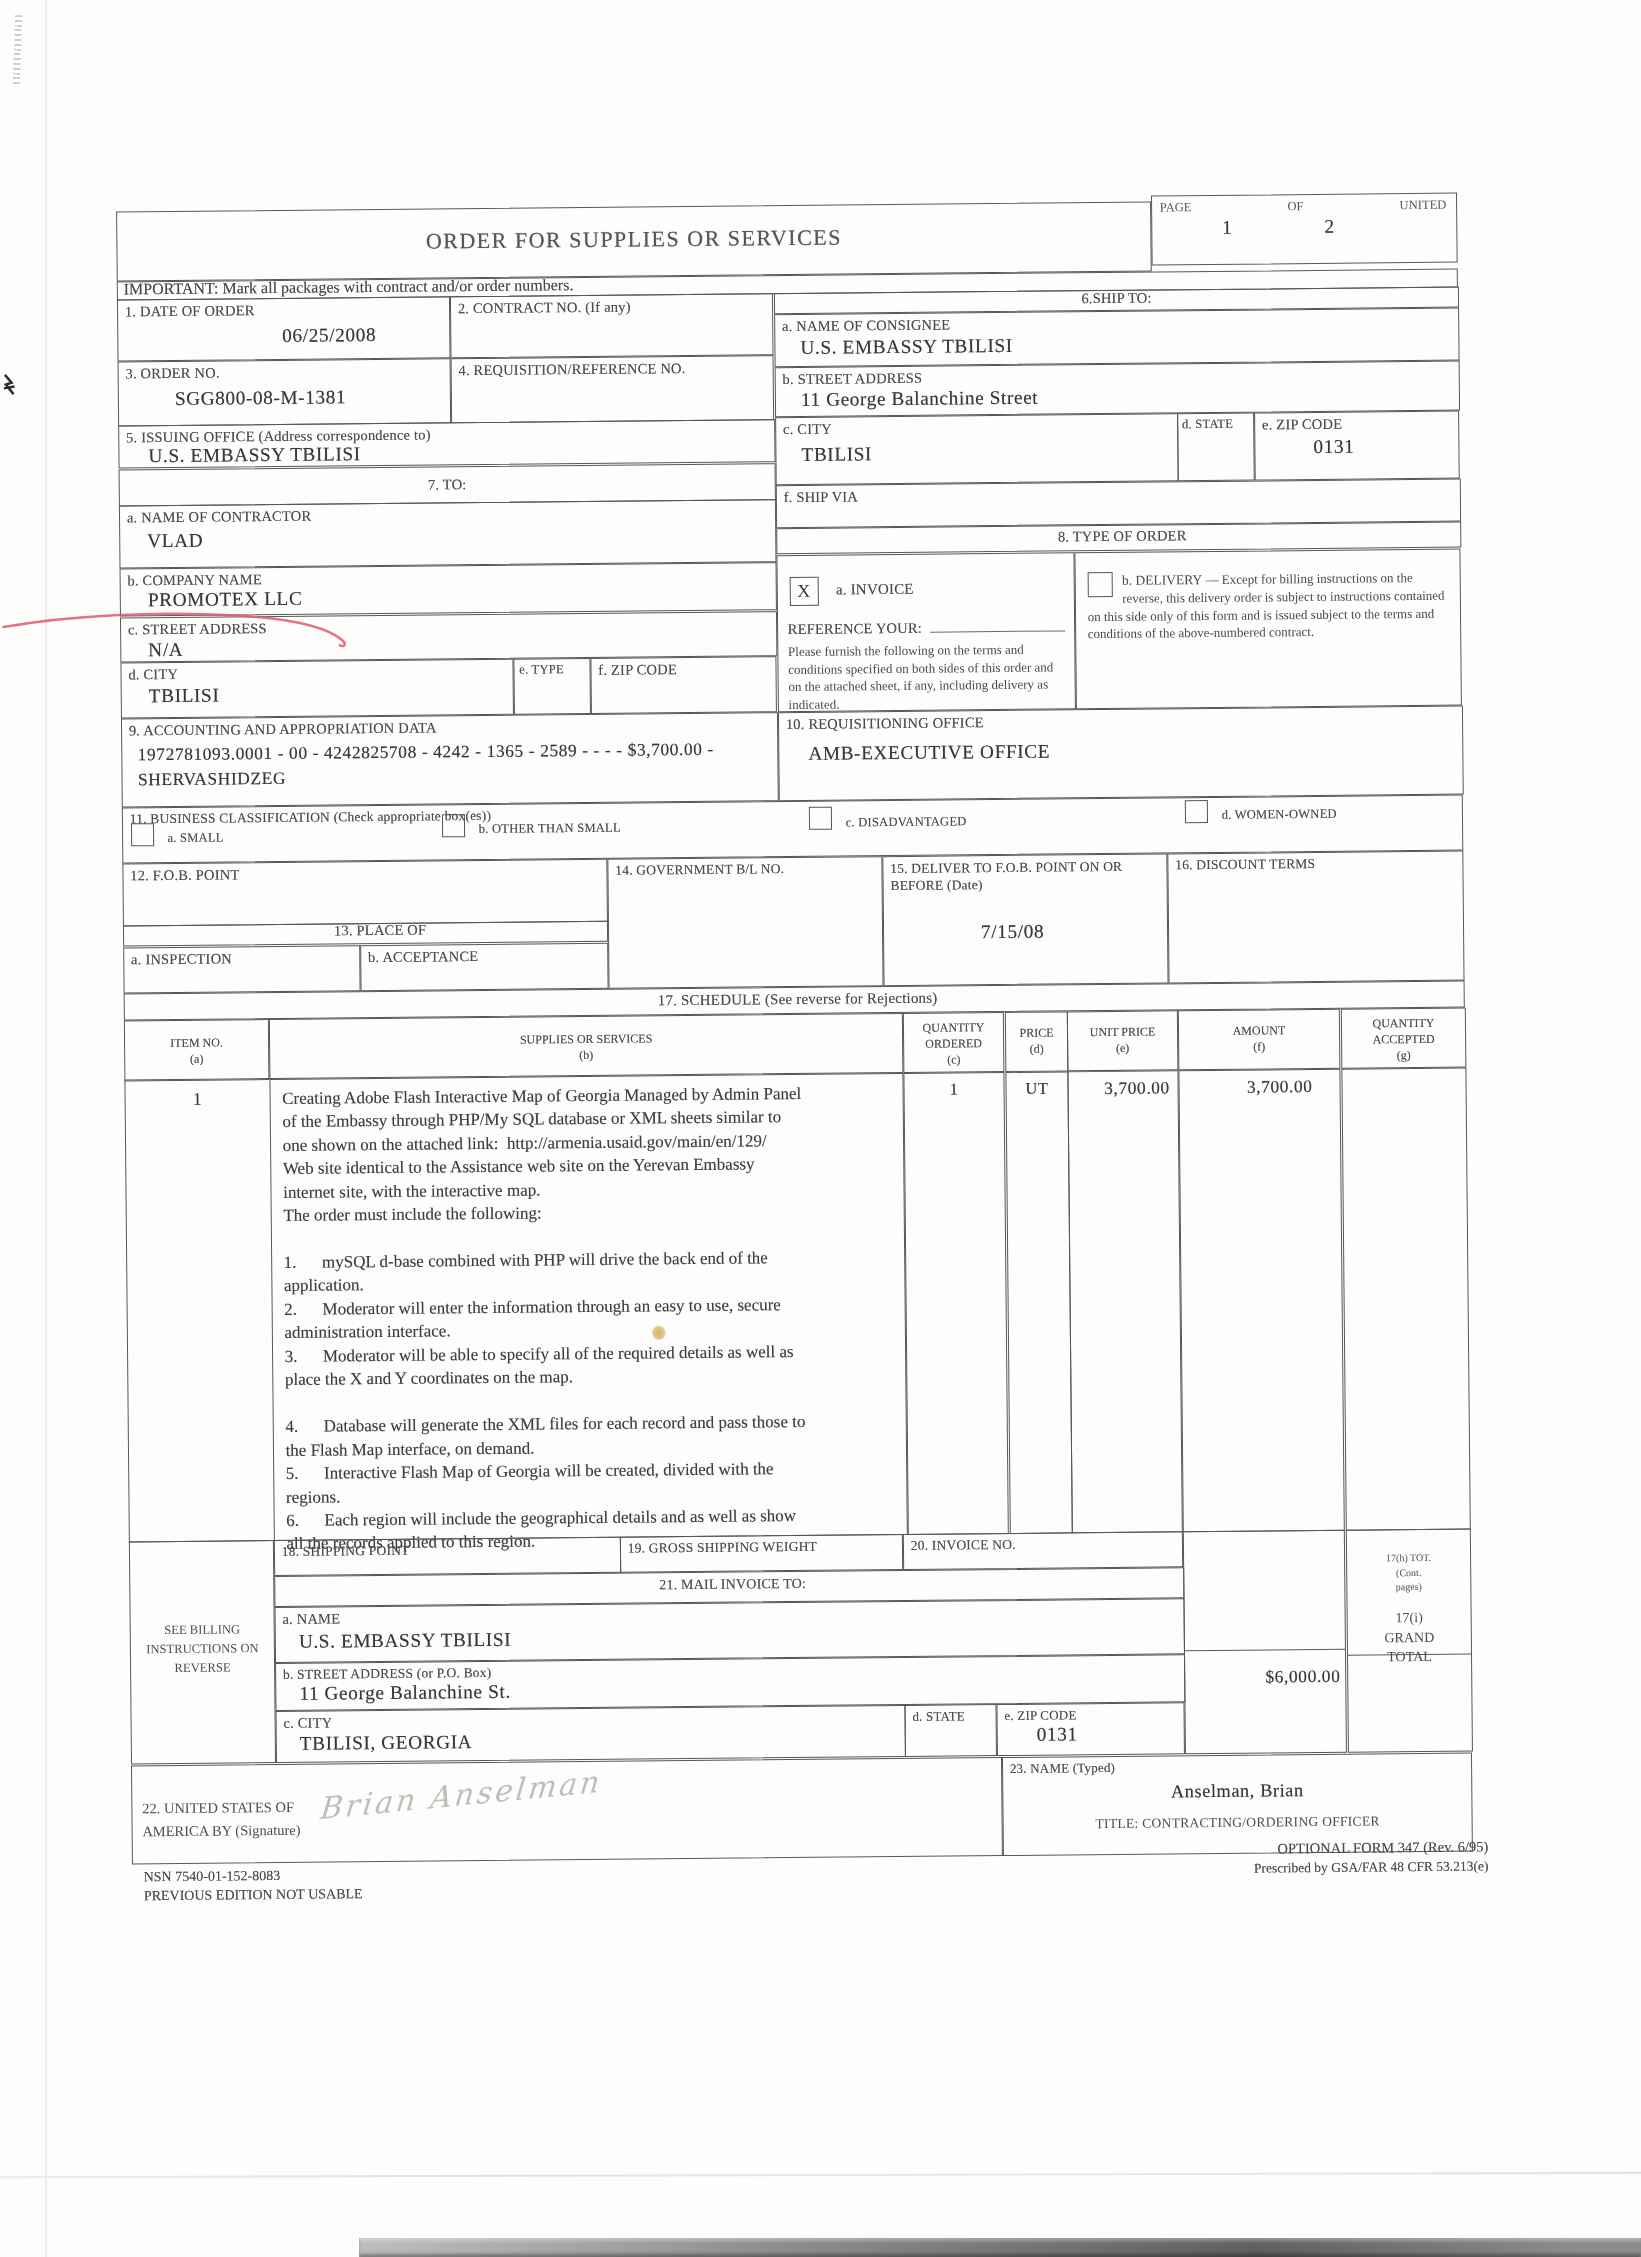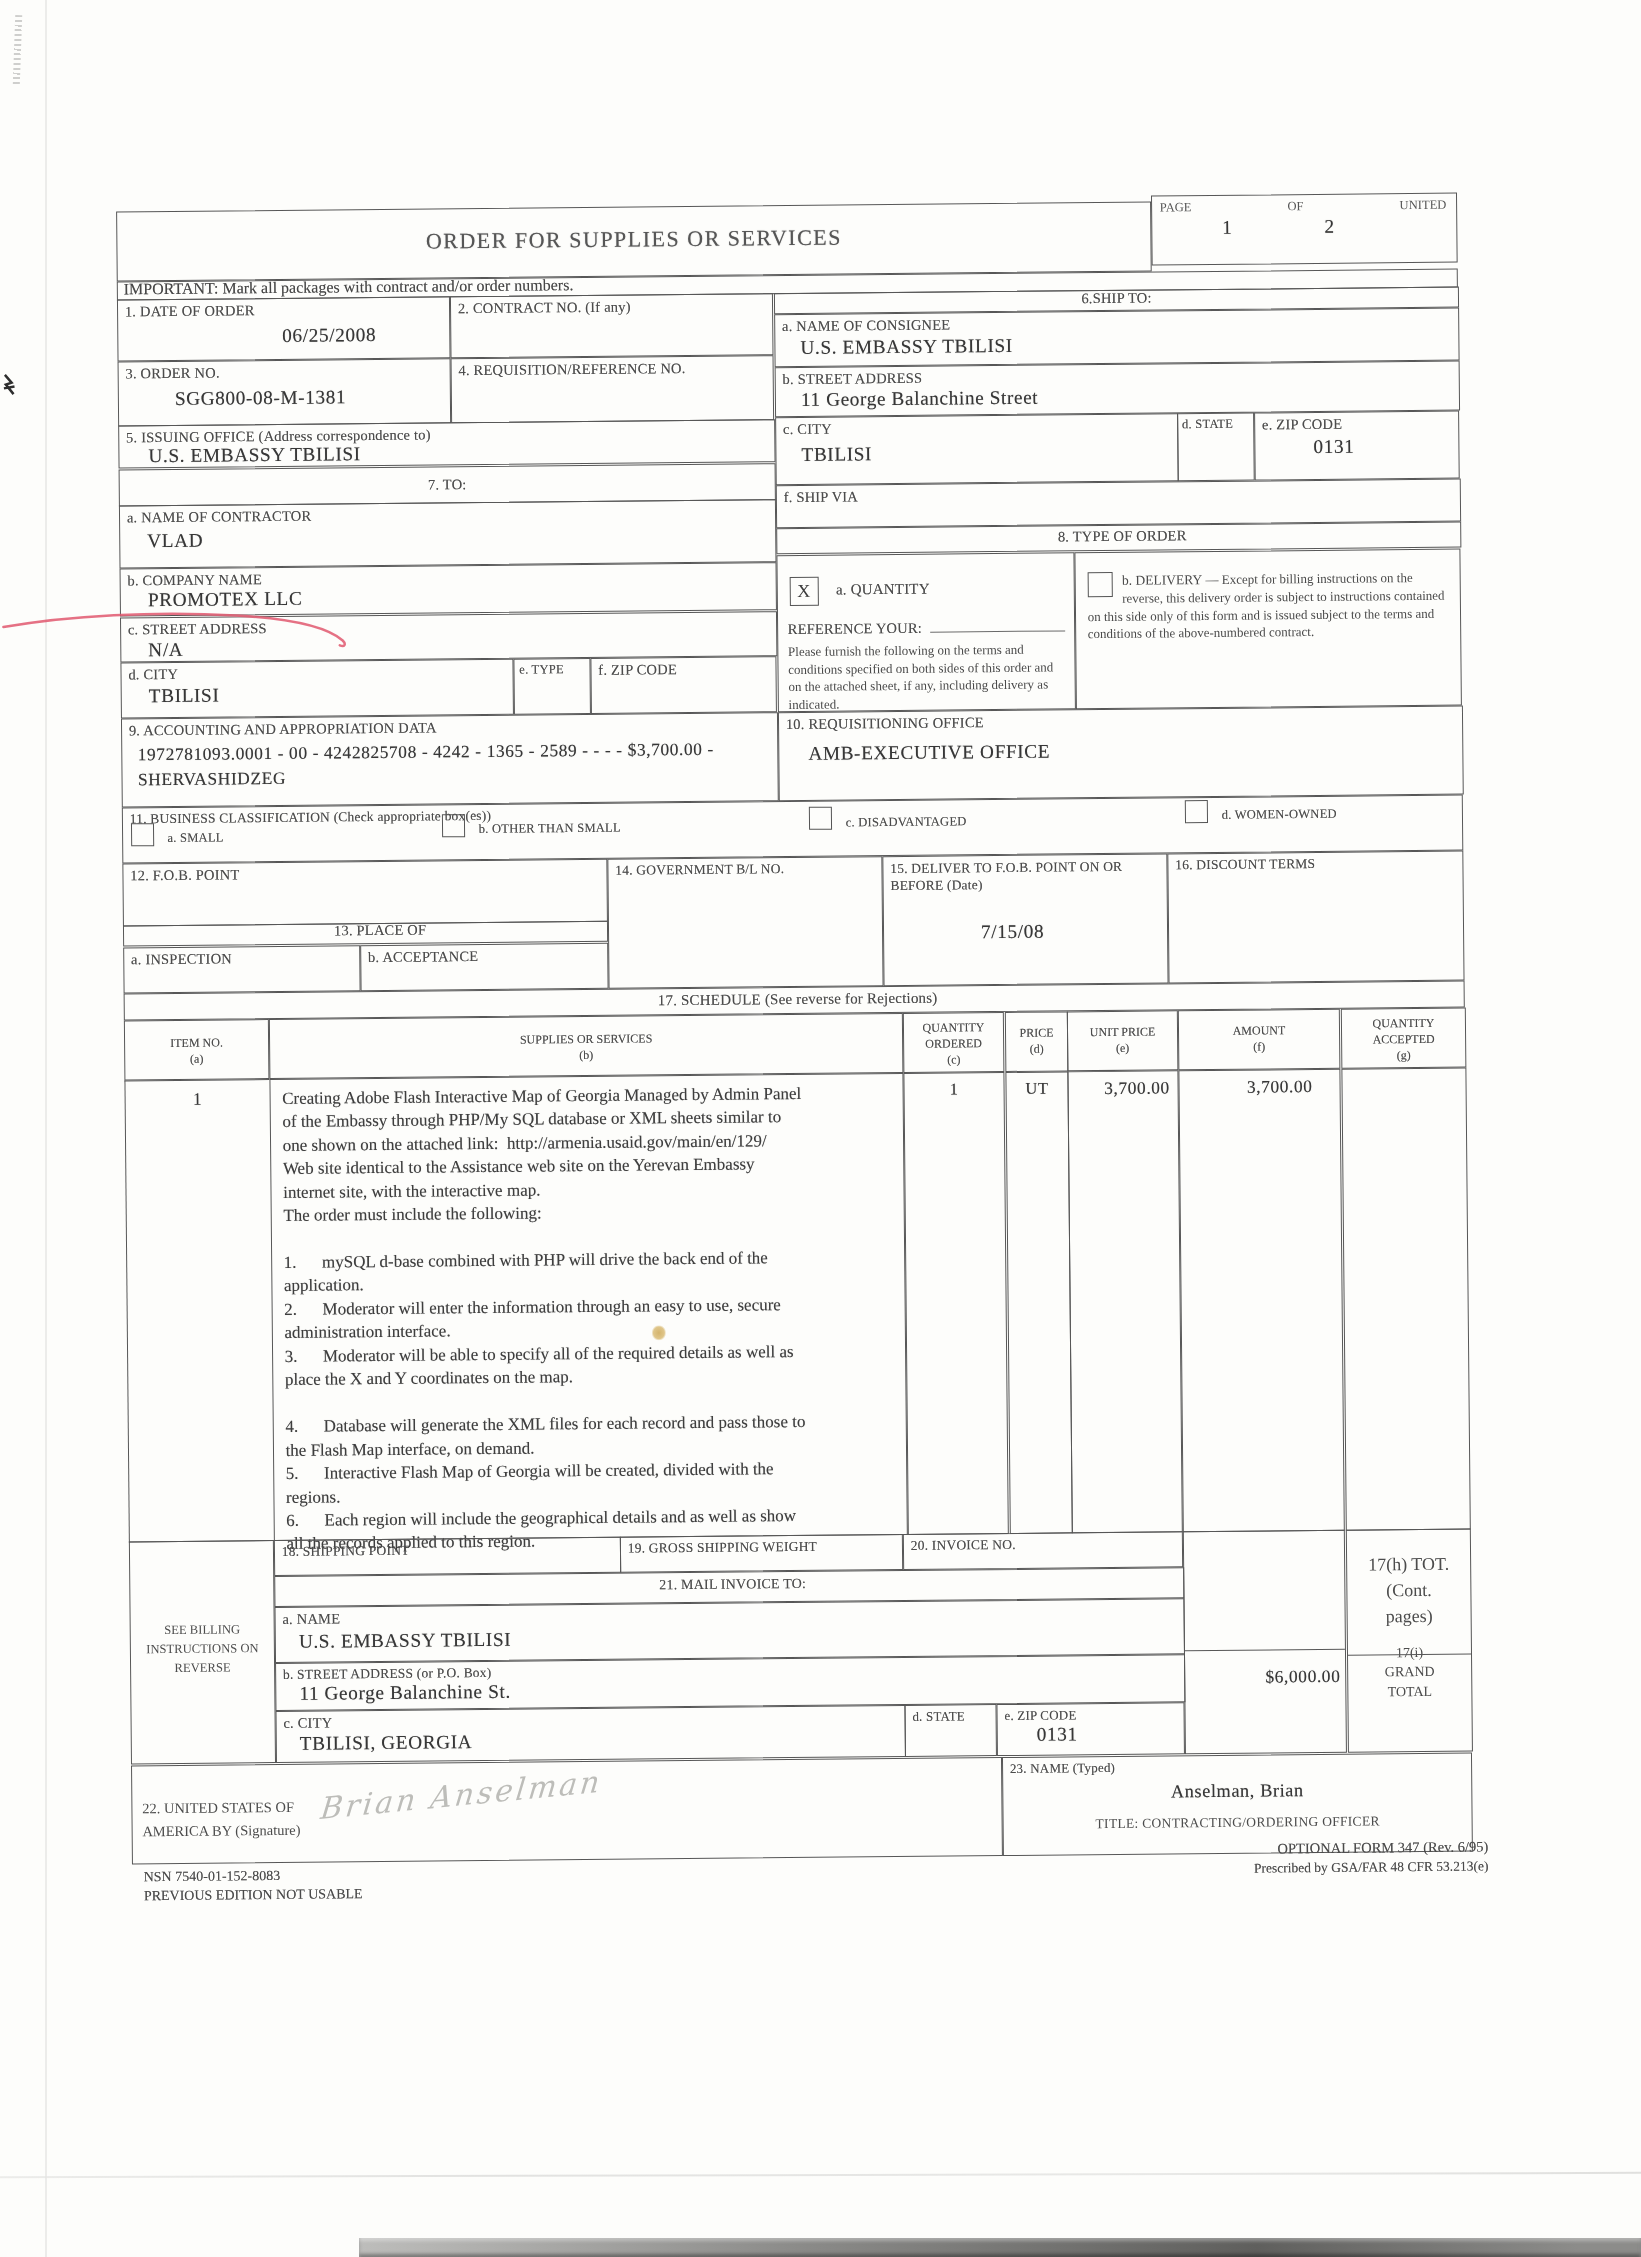--- a/index.html
+++ b/index.html
@@ -124,21 +124,21 @@
     <div class="c" style="left:0;top:357px;width:657px;height:48px;">
       <div class="lbl">b. COMPANY NAME</div>
       <div class="val" style="margin:0 0 0 27px;">PROMOTEX LLC</div>
     </div>
 
     <div class="c" style="left:657px;top:350px;width:298px;height:157px;">
       <div style="padding:21px 0 0 11.6px;">
         <span class="chk" style="width:29px;height:29px;line-height:27px;">
           <span>X</span>
         </span>
-        <span class="lbl" style="display:inline;padding-left:13.5px;font-size:15px;">a. QUANTITY</span>
+        <span class="lbl" style="display:inline;padding-left:13.5px;font-size:15px;">a. INVOICE</span>
       </div>
       <div style="padding:13.5px 0 0 9.7px;">
         <span class="lbl" style="display:inline;padding:0;font-size:14.5px;">REFERENCE YOUR:</span><span class="uline"></span>
       </div>
       <div class="ptext">Please furnish the following on the terms and conditions specified on both sides of this order and on the attached sheet, if any, including delivery as indicated.</div>
     </div>
 
     <div class="c" style="left:955px;top:350px;width:386px;height:157px;">
       <div style="padding:19.3px 5.8px 0 11.6px;">
         <span class="chk" style="float:left;margin-right:9.7px;"></span>
@@ -323,21 +323,21 @@
     <div class="c" style="left:866px;top:1501px;width:188px;height:52px;">
       <div class="lbl sm" style="font-size:13px;">e. ZIP CODE</div>
       <div class="val" style="margin:0 0 0 39px;">0131</div>
     </div>
 
     <div class="c" style="left:1054px;top:1330px;width:162px;height:223px;">
       <div class="hline" style="top:118px;"></div>
       <div class="val" style="position:absolute;top:135px;right:4.8px;font-size:17.4px;">$6,000.00</div>
     </div>
     <div class="c" style="left:1217px;top:1330px;width:125px;height:223px;">
-      <div class="pre ctr" style="font-size:18px;color:#4c4c4c;line-height:1.45;margin-top:21px;">17(h) TOT.
+      <div class="pre ctr" style="font-size:10px;color:#4c4c4c;line-height:1.45;margin-top:21px;">17(h) TOT.
 (Cont.
 pages)</div>
       <div class="hline" style="top:124px;"></div>
       <div class="pre ctr" style="font-size:14px;color:#4c4c4c;line-height:1.4;margin-top:13.5px;">17(i)
 GRAND
 TOTAL</div>
     </div>
 
     <div class="c" style="left:0;top:1554px;width:871px;height:99px;border-width:1.9px 1px 1.9px 1px;">
       <div class="pre" style="font-size:14.5px;color:#4c4c4c;line-height:1.6;padding:31px 0 0 9.7px;">22. UNITED STATES OF

